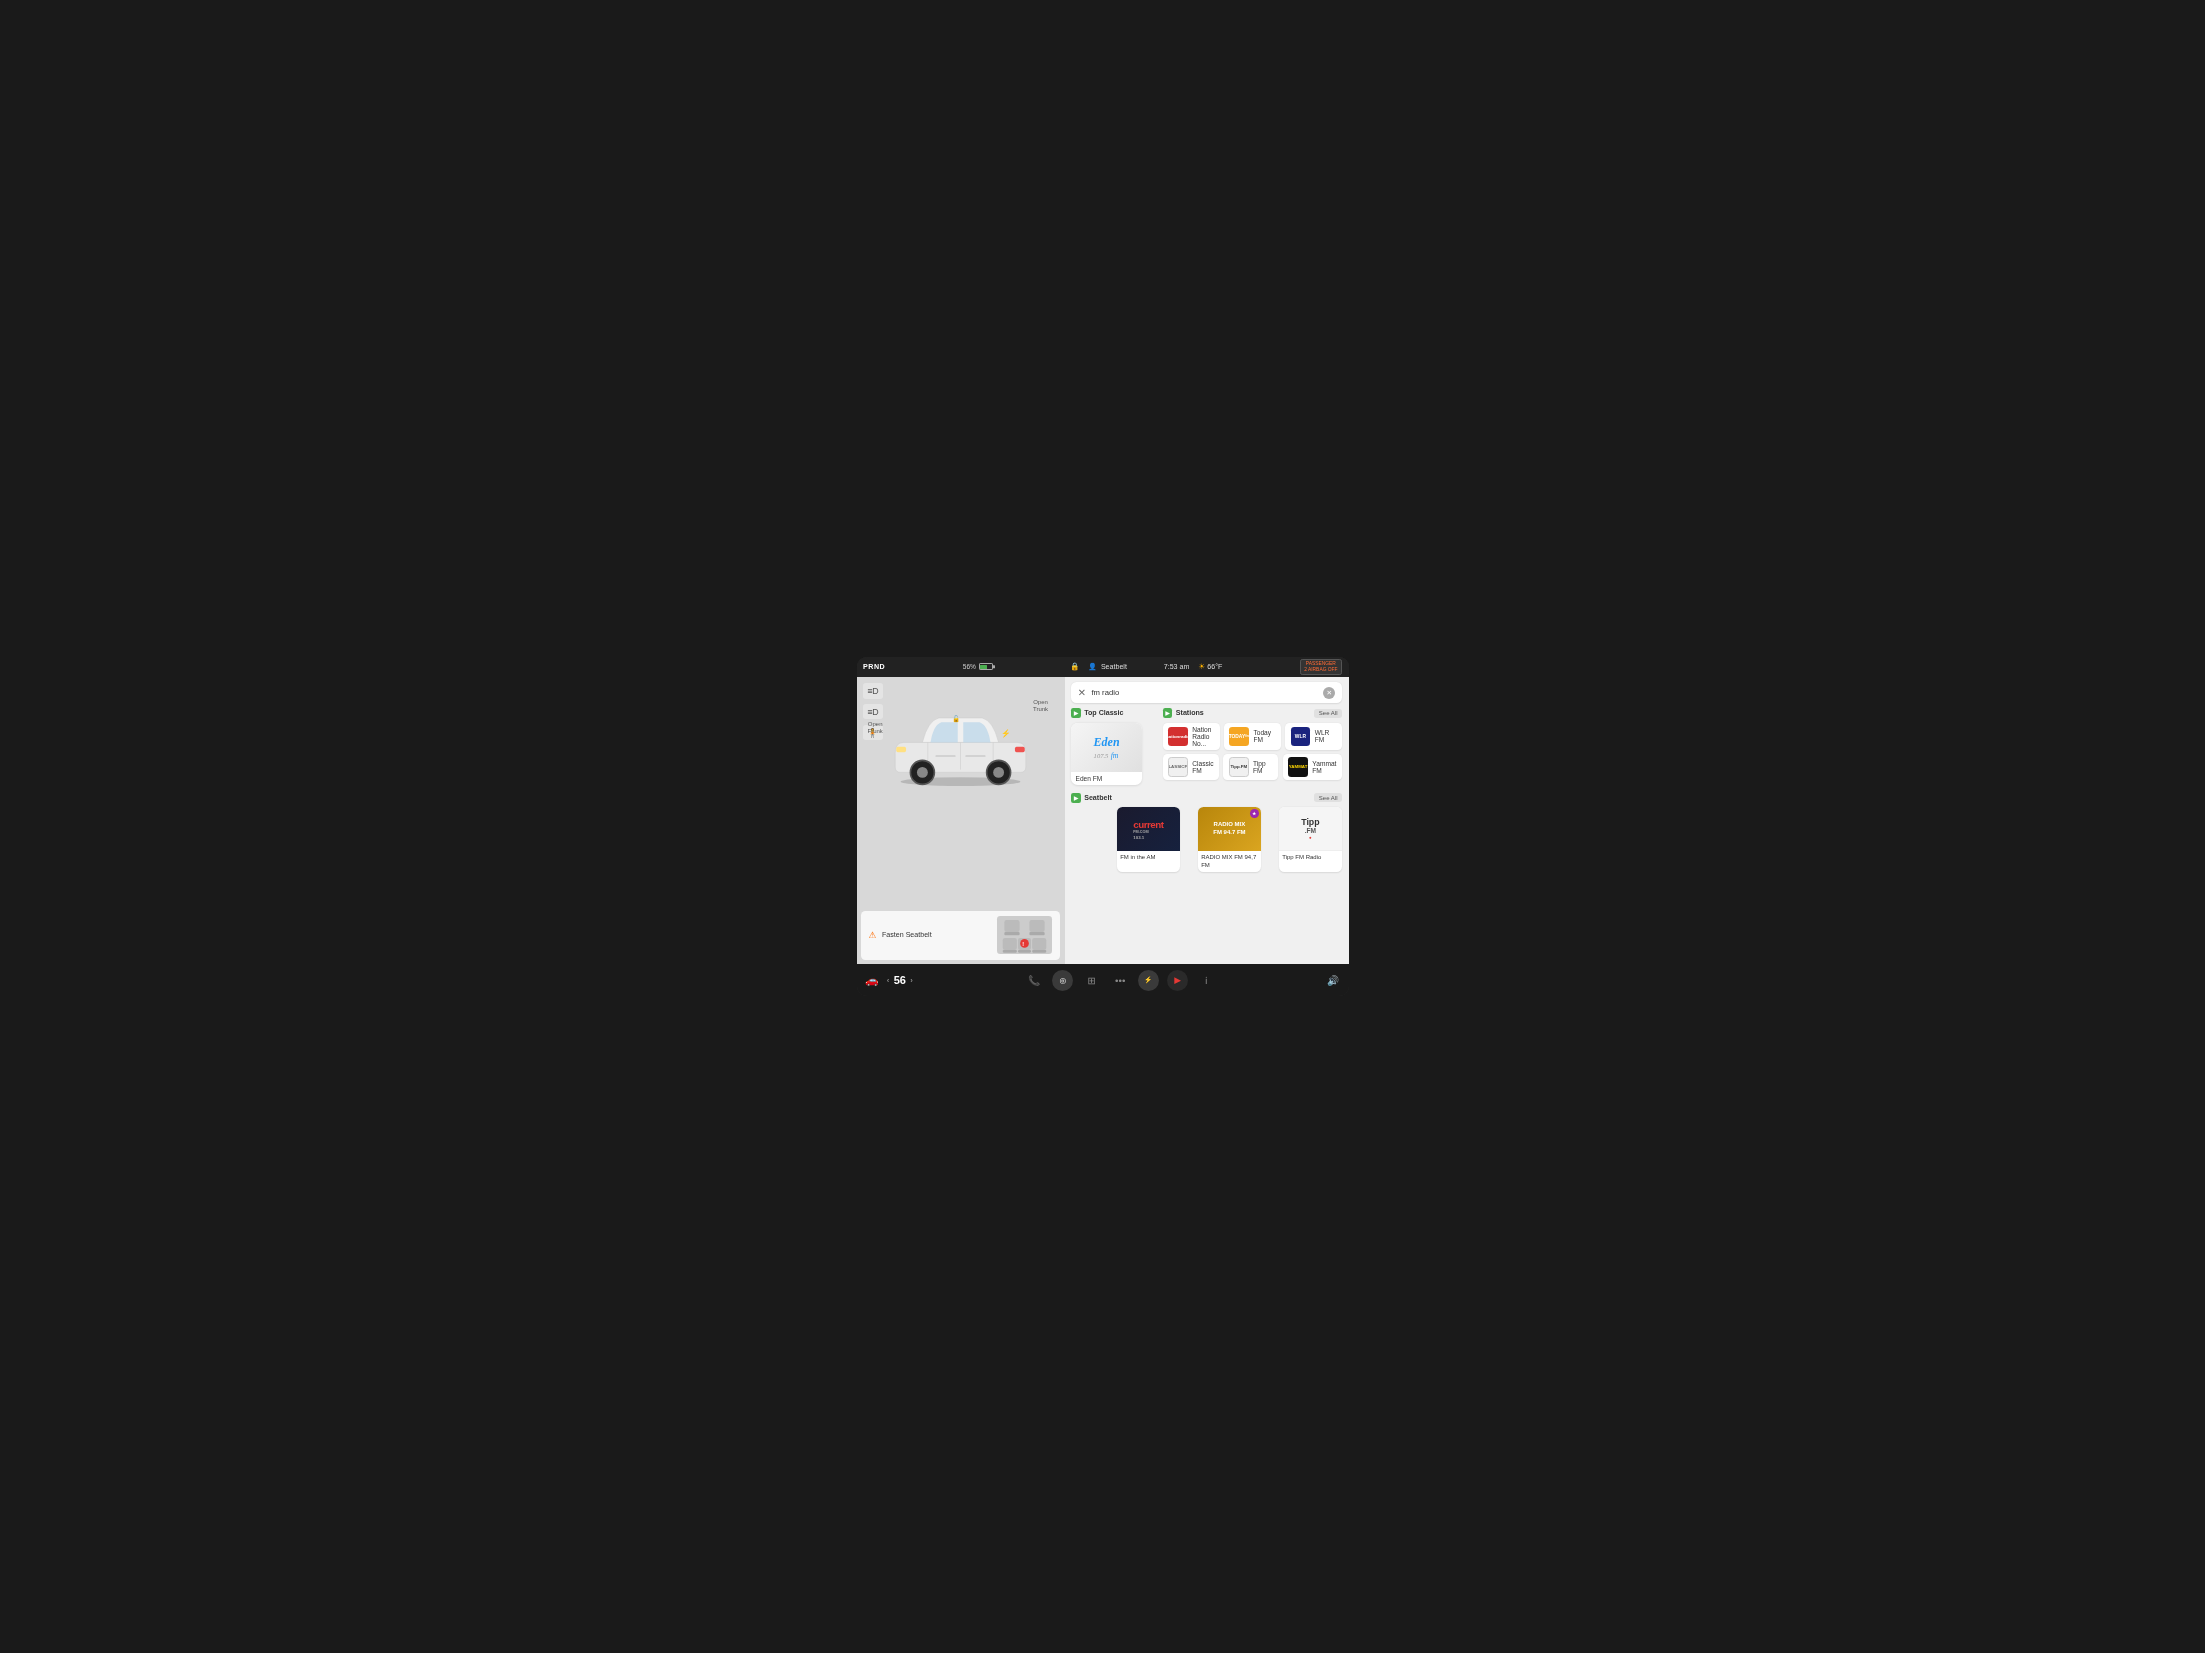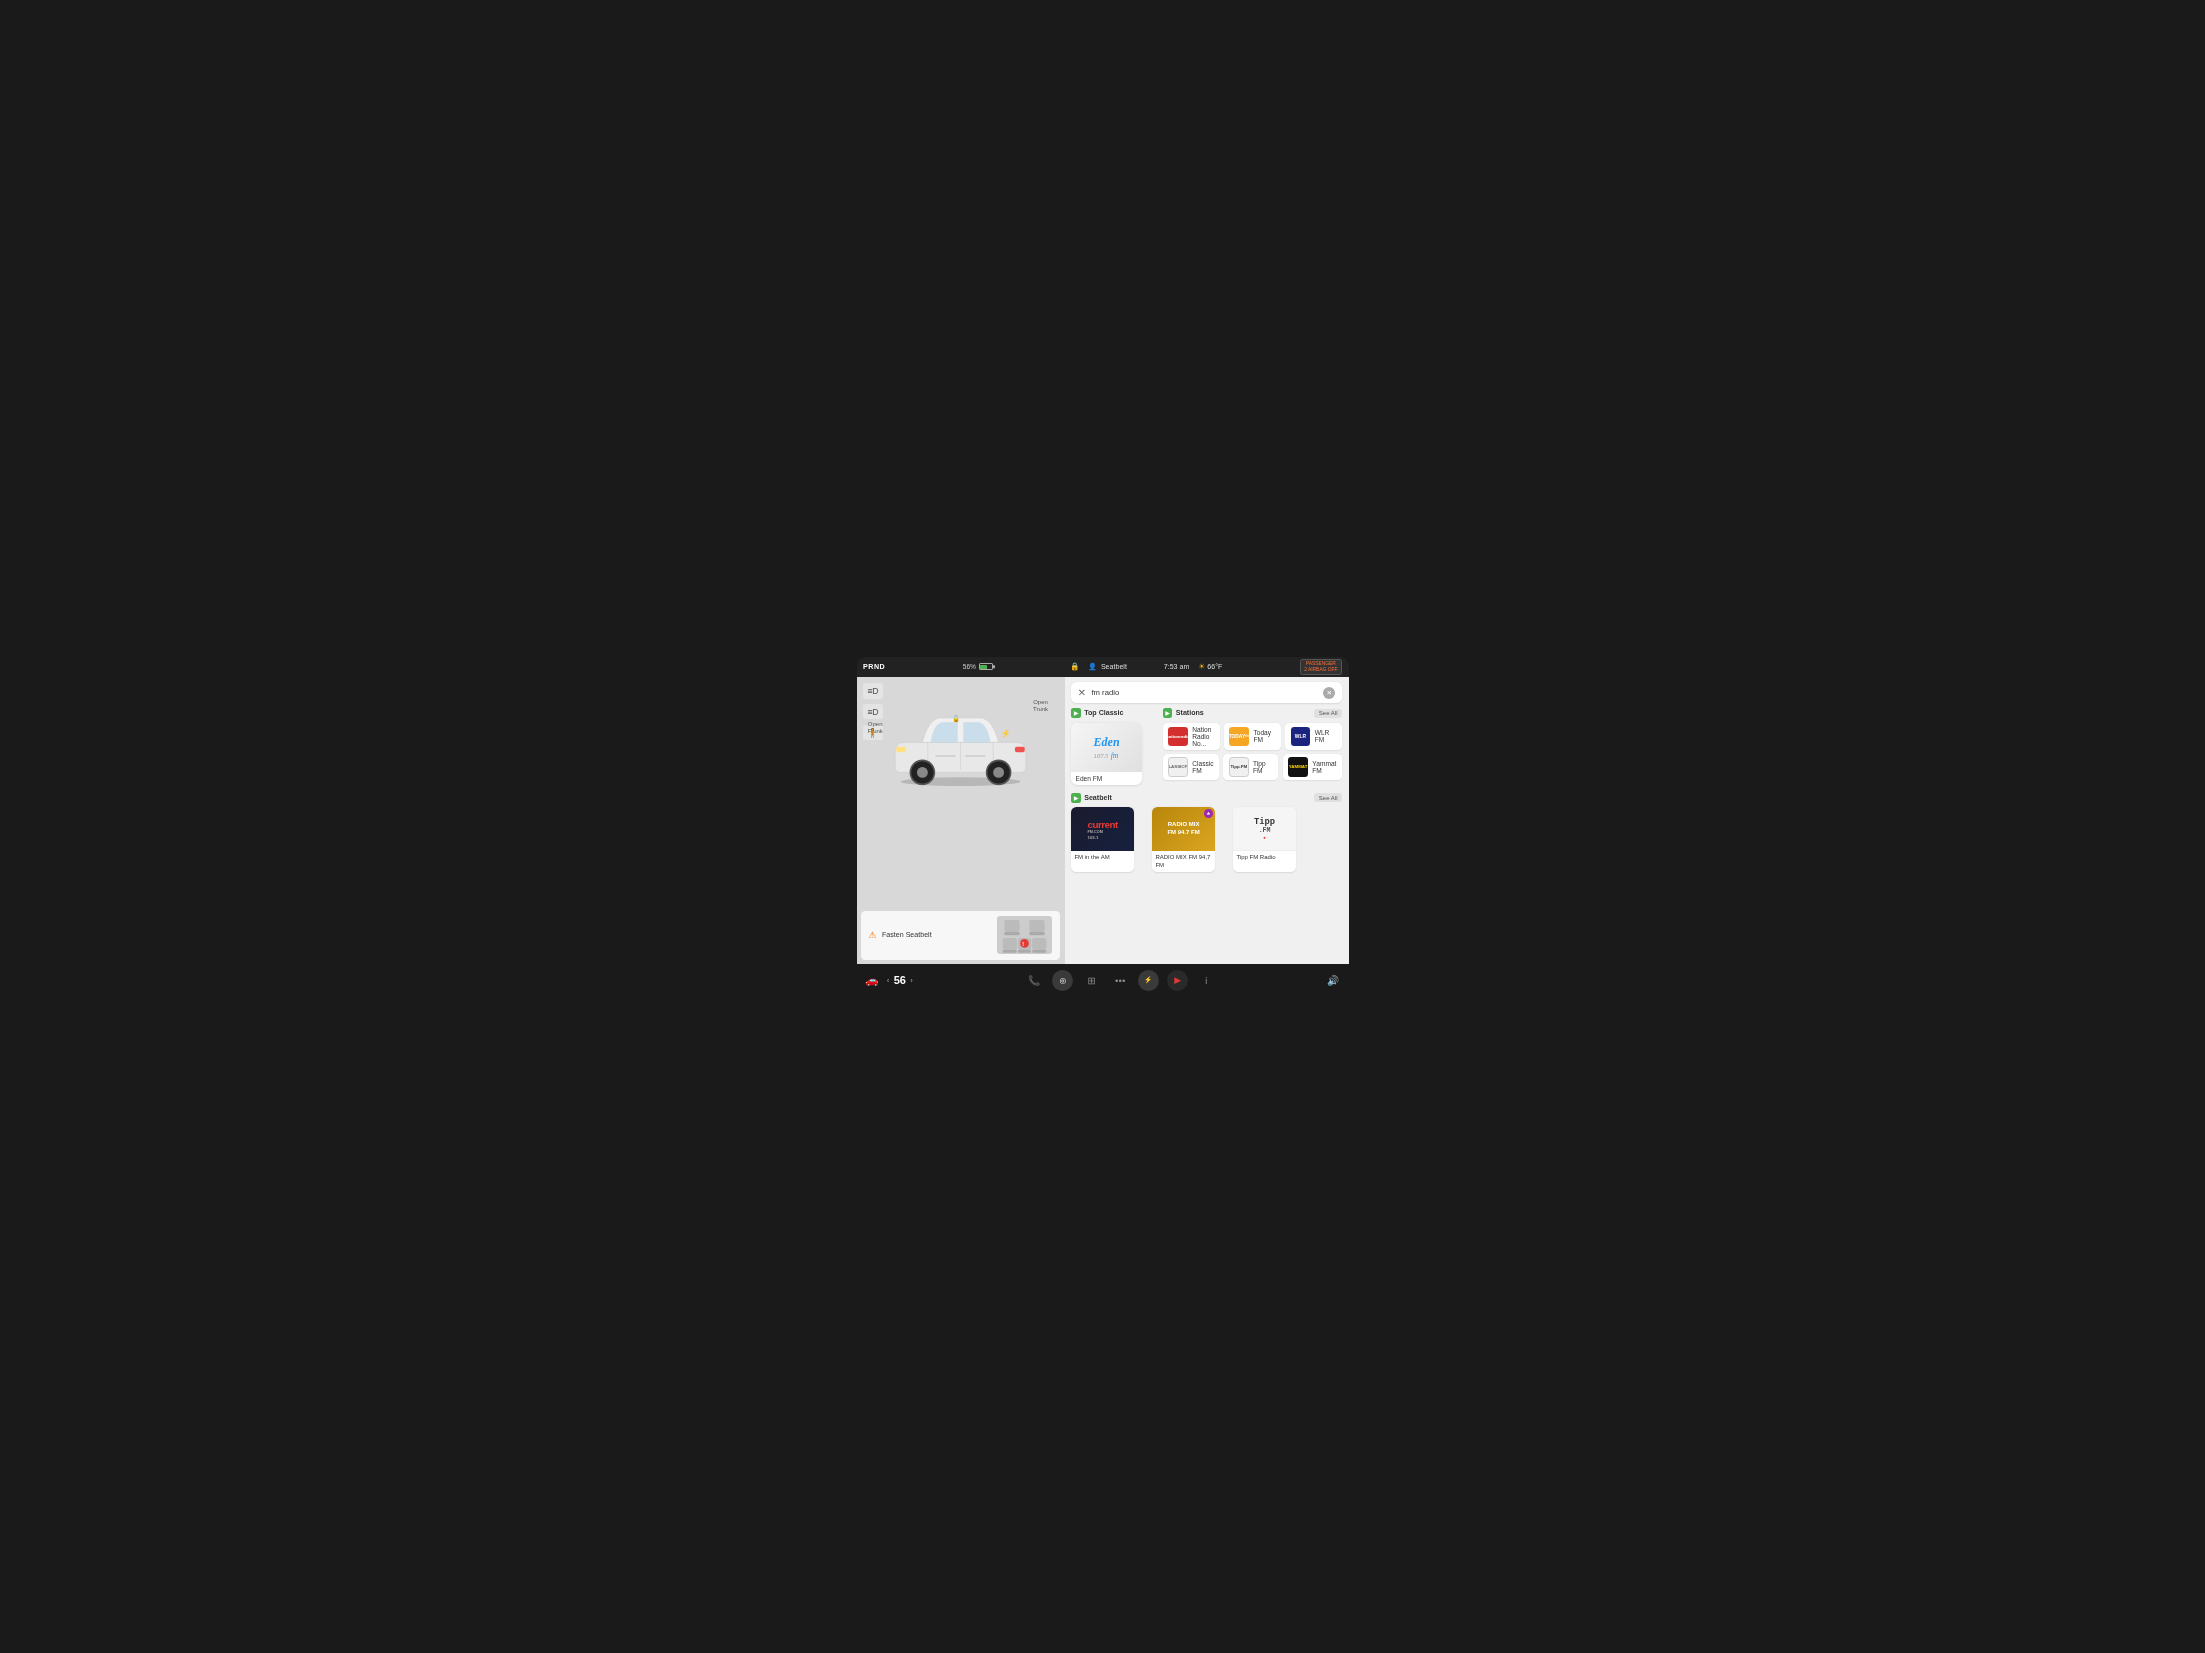--- a/index.html
+++ b/index.html
@@ -405,20 +405,21 @@
       color: #FFD700;
       font-size: 4.4px;
     }
     
     .podcasts-section {
       margin-top: 2.2px;
     }
     .podcasts-row {
       display: flex;
       gap: 18px;
+      justify-content: flex-end;
     }
     .podcast-card {
       width: 63px;
       background: #fff;
       border-radius: 5.5px;
       overflow: hidden;
       box-shadow: 0 0.5px 1.6px rgba(0,0,0,0.1);
     }
     .podcast-image {
       width: 63px;
@@ -760,21 +761,21 @@
                 <div class="radio-mix-badge">★</div>
                 <div style="text-align:center; color:white; font-weight:bold; font-size:6px; line-height:1.3;">
                   RADIO MIX<br>FM 94.7 FM
                 </div>
               </div>
               <div class="podcast-label">RADIO MIX FM 94,7 FM</div>
             </div>
 
             <div class="podcast-card">
               <div class="podcast-image tipp-fm-bg">
-                <div style="text-align:center;font-family:Liberation Mono, monospace;">
+                <div style="text-align:center;">
                   <div style="font-size:8.8px; font-weight:bold; color:#333;">Tipp</div>
                   <div style="font-size:6.6px; color:#555;">.FM</div>
                   <div style="font-size:4.4px; color:#e53935; margin-top:1.1px;">●</div>
                 </div>
               </div>
               <div class="podcast-label">Tipp FM Radio</div>
             </div>
           </div>
         </div>
       </div>

